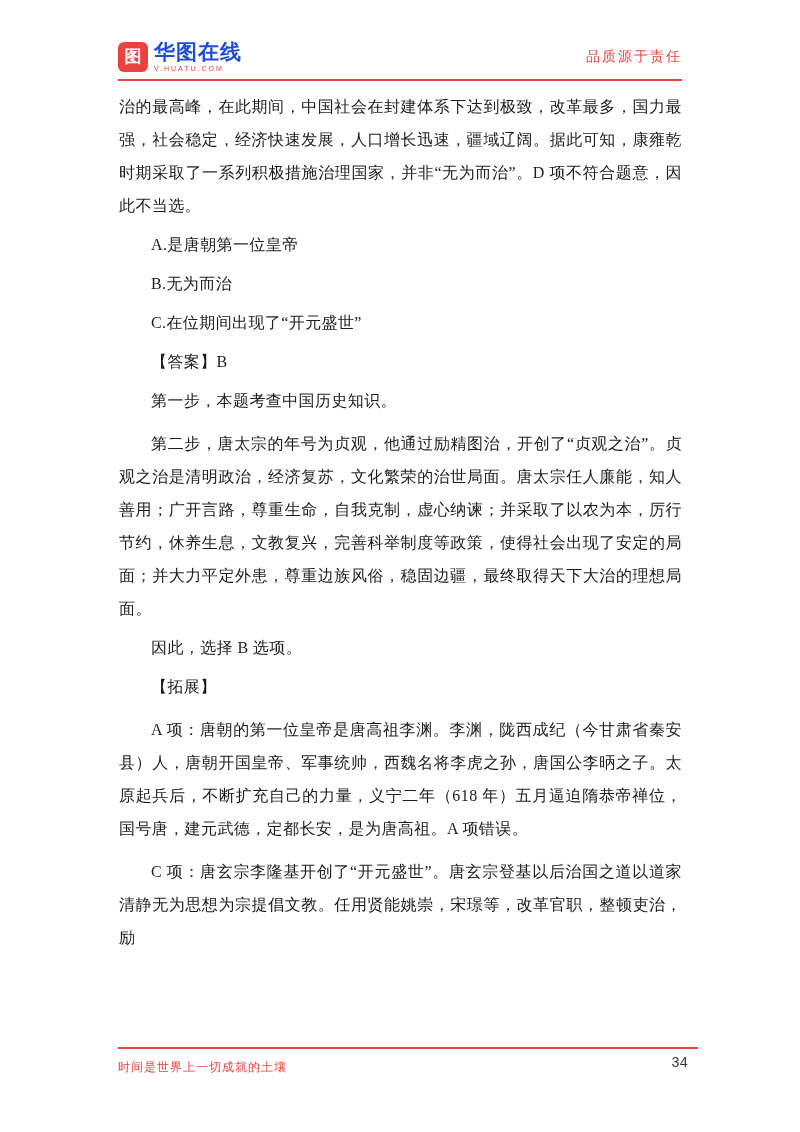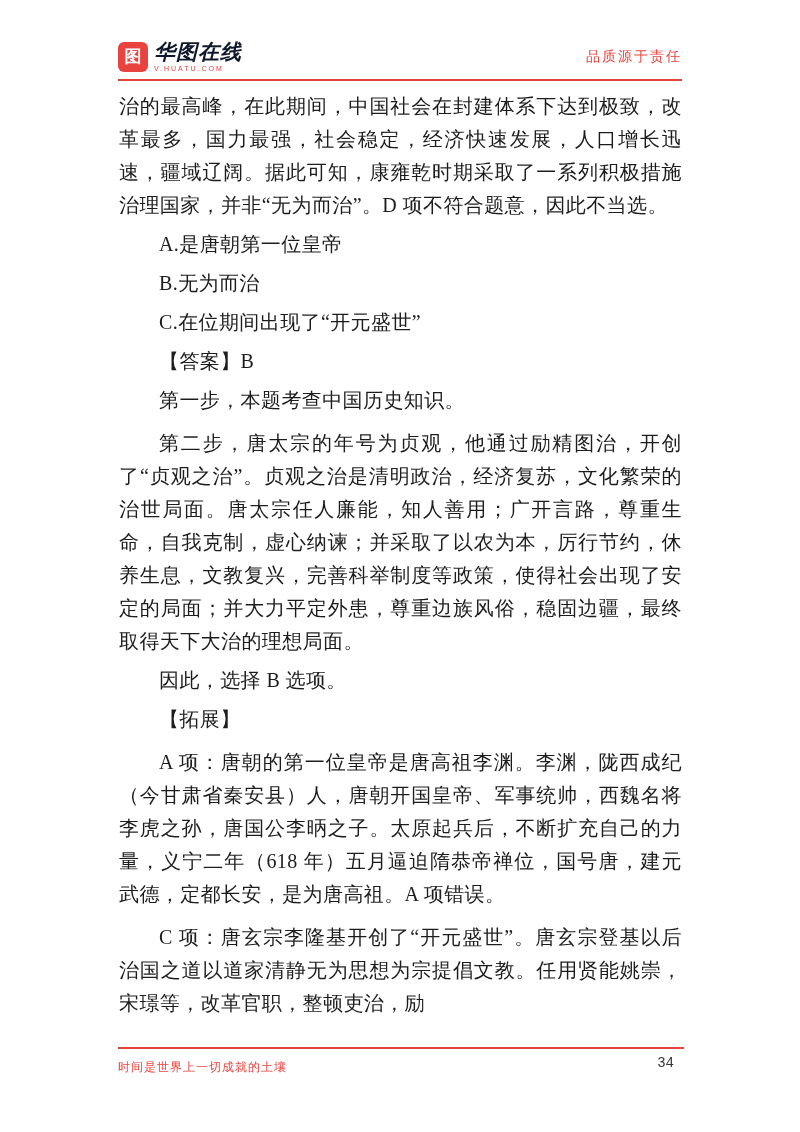--- a/index.html
+++ b/index.html
@@ -33,25 +33,24 @@
     background: #e8433e;
     border-radius: 6px;
     color: #ffffff;
     font-size: 17px;
     font-weight: bold;
     display: flex; align-items: center; justify-content: center;
     line-height: 1;
   }
   .logo-text-wrap { display: flex; flex-direction: column; line-height: 1.05; }
   .logo-text {
-    color: #0f172a;
+    color: #1d4ed8;
     font-size: 21px;
     font-weight: bold;
     letter-spacing: 1px;
-    font-style: italic;
   }
   .logo-sub {
     color: #e8433e;
     font-size: 7px;
     letter-spacing: 2px;
     margin-top: 2px;
   }
   .tagline {
     color: #e8433e;
     font-size: 14px;
@@ -65,37 +64,37 @@
     height: 2px;
     background: #e8433e;
   }
 
   
   .doc-body {
     position: absolute;
     top: 90px;
     left: 119px;
     width: 563px;
-    font-size: 20px;
+    font-size: 16px;
     line-height: 33px;
     text-align: justify;
     letter-spacing: 0.4px;
   }
   .para { margin: 0; }
   .indent { text-indent: 2em; }
   .noindent { text-indent: 0; }
   .line { margin: 6px 0; text-indent: 2em; }
   .big-gap { margin-top: 60px; }
   .para-gap { margin-top: 10px; }
 
   
   .page-footer {
     position: absolute;
     left: 118px;
-    right: 116px;
+    right: 102px;
     bottom: 56px;
     font-family: "Liberation Sans", "DejaVu Sans", sans-serif;
   }
   .footer-rule {
     height: 2px;
     background: #e8433e;
     width: 100%;
   }
   .footer-row {
     margin-top: 10px;

